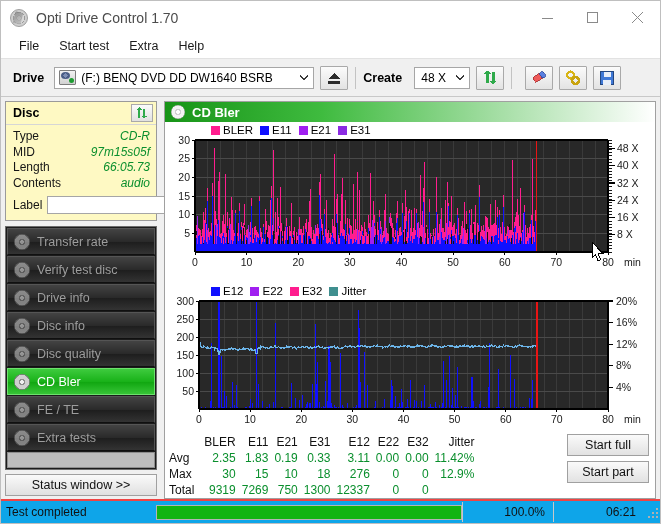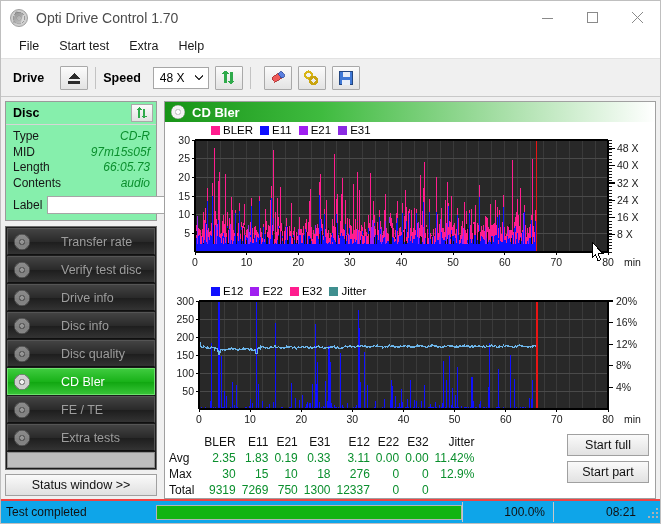--- a/index.html
+++ b/index.html
@@ -91,21 +91,21 @@
   .speed-combo .combo-text{padding-left:6px;}
   .tb-sep{width:1px;height:22px;background:#c3c3c3;margin:0 7px;}
   
   .body{display:flex;flex:1 1 auto;min-height:0;background:#f0f0f0;}
   
   .left{
     width:160px;flex:0 0 160px;display:flex;flex-direction:column;
     background:#f0f0f0;padding:4px 0 0 4px;box-sizing:border-box;
   }
   .disc-box{
-    background:#86efac;border:1px solid #9a9a9a;box-sizing:border-box;width:152px;
+    background:#fef9c3;border:1px solid #9a9a9a;box-sizing:border-box;width:152px;
   }
   .disc-head{
     height:22px;display:flex;align-items:center;justify-content:space-between;
     border-bottom:1px solid #d6d6d6;padding:0 3px 0 7px;
   }
   .disc-head-title{font-weight:bold;font-size:12.5px;color:#000;}
   .mini-btn{
     width:22px;height:18px;background:linear-gradient(#fbfbfb,#e1e1e1);
     border:1px solid #a9a9a9;box-sizing:border-box;display:flex;align-items:center;justify-content:center;
   }
@@ -128,21 +128,21 @@
     border:1px solid #8d8730;box-sizing:border-box;
   }
   .navlist{
     margin-top:5px;width:152px;background:#1b1b1b;border:1px solid #6d6d6d;
     box-sizing:border-box;padding:1px;flex:0 0 auto;
   }
   .nav-item{
     height:27px;display:flex;align-items:center;
     background:linear-gradient(#434343,#2a2a2a 50%,#1d1d1d 51%,#333333);
     border:1px solid #555;border-bottom:1px solid #101010;box-sizing:border-box;
-    color:#9d9d9d;font-size:12.5px;padding-left:6px;margin-bottom:1px;gap:24px;
+    color:#9d9d9d;font-size:12.5px;padding-left:6px;margin-bottom:1px;
   }
   .nav-item.active{
     background:linear-gradient(#3ecb3e,#19b219 50%,#0fa60f 51%,#37c437);
     color:#ffffff;border:1px solid #6ee06e;
   }
   .nav-ico{
     width:16px;height:16px;margin-right:7px;flex:0 0 auto;position:relative;
     border-radius:50%;
     background:radial-gradient(circle,#f0f0f0 0 16%,#8e8e8e 17% 27%,#cfcfcf 28% 62%,#7b7b7b 63% 100%);
     opacity:.55;
@@ -248,28 +248,37 @@
 
   <div class="menubar">
     <div class="menu-item">File</div>
     <div class="menu-item">Start test</div>
     <div class="menu-item">Extra</div>
     <div class="menu-item">Help</div>
   </div>
 
   <div class="toolbar">
     <span class="tb-label">Drive</span>
+    <div class="drive-combo">
+      <span class="drive-ico"></span>
+      <span class="combo-text">(F:)   BENQ DVD DD DW1640 BSRB</span>
+      <span class="combo-arrow">
+        <svg width="10" height="7" viewBox="0 0 10 7">
+            <path d="M1 1.5 L5 5.5 L9 1.5" fill="none" stroke="#3a3a3a" stroke-width="1.2"></path>
+          </svg>
+      </span>
+    </div>
     <div class="tb-btn">
       <svg width="16" height="14" viewBox="0 0 16 14">
         <path d="M8 2 L14 8 L2 8 Z" fill="#2b2b2b"></path>
         <rect x="2" y="10" width="12" height="2.5" fill="#2b2b2b"></rect>
       </svg>
     </div>
     <div class="tb-sep"></div>
-    <span class="tb-label" style="margin-left:0">Speed</span>
+    <span class="tb-label" style="margin-left:0">Create</span>
     <div class="speed-combo">
       <span class="combo-text">48 X</span>
       <span class="combo-arrow">
         <svg width="10" height="7" viewBox="0 0 10 7">
             <path d="M1 1.5 L5 5.5 L9 1.5" fill="none" stroke="#3a3a3a" stroke-width="1.2"></path>
           </svg>
       </span>
     </div>
     <div class="tb-btn">
       <svg width="17" height="16" viewBox="0 0 17 16">
@@ -2164,21 +2173,21 @@
       </div>
     </div>
   </div>
 
   <div class="statusbar">
     <span class="sb-text">Test completed</span>
     <div class="sb-prog">
       <div class="sb-prog-fill" id="progFill" style="width: 100%;"></div>
     </div>
     <span class="sb-cell">100.0%</span>
-    <span class="sb-cell">08:21</span>
+    <span class="sb-cell">06:21</span>
     <span class="sb-grip">
       <i style="right:2px;bottom:2px"></i>
         <i style="right:6px;bottom:2px"></i>
         <i style="right:10px;bottom:2px"></i>
       <i style="right:2px;bottom:6px"></i>
         <i style="right:6px;bottom:6px"></i>
       <i style="right:2px;bottom:10px"></i>
     </span>
   </div>
 </div>

